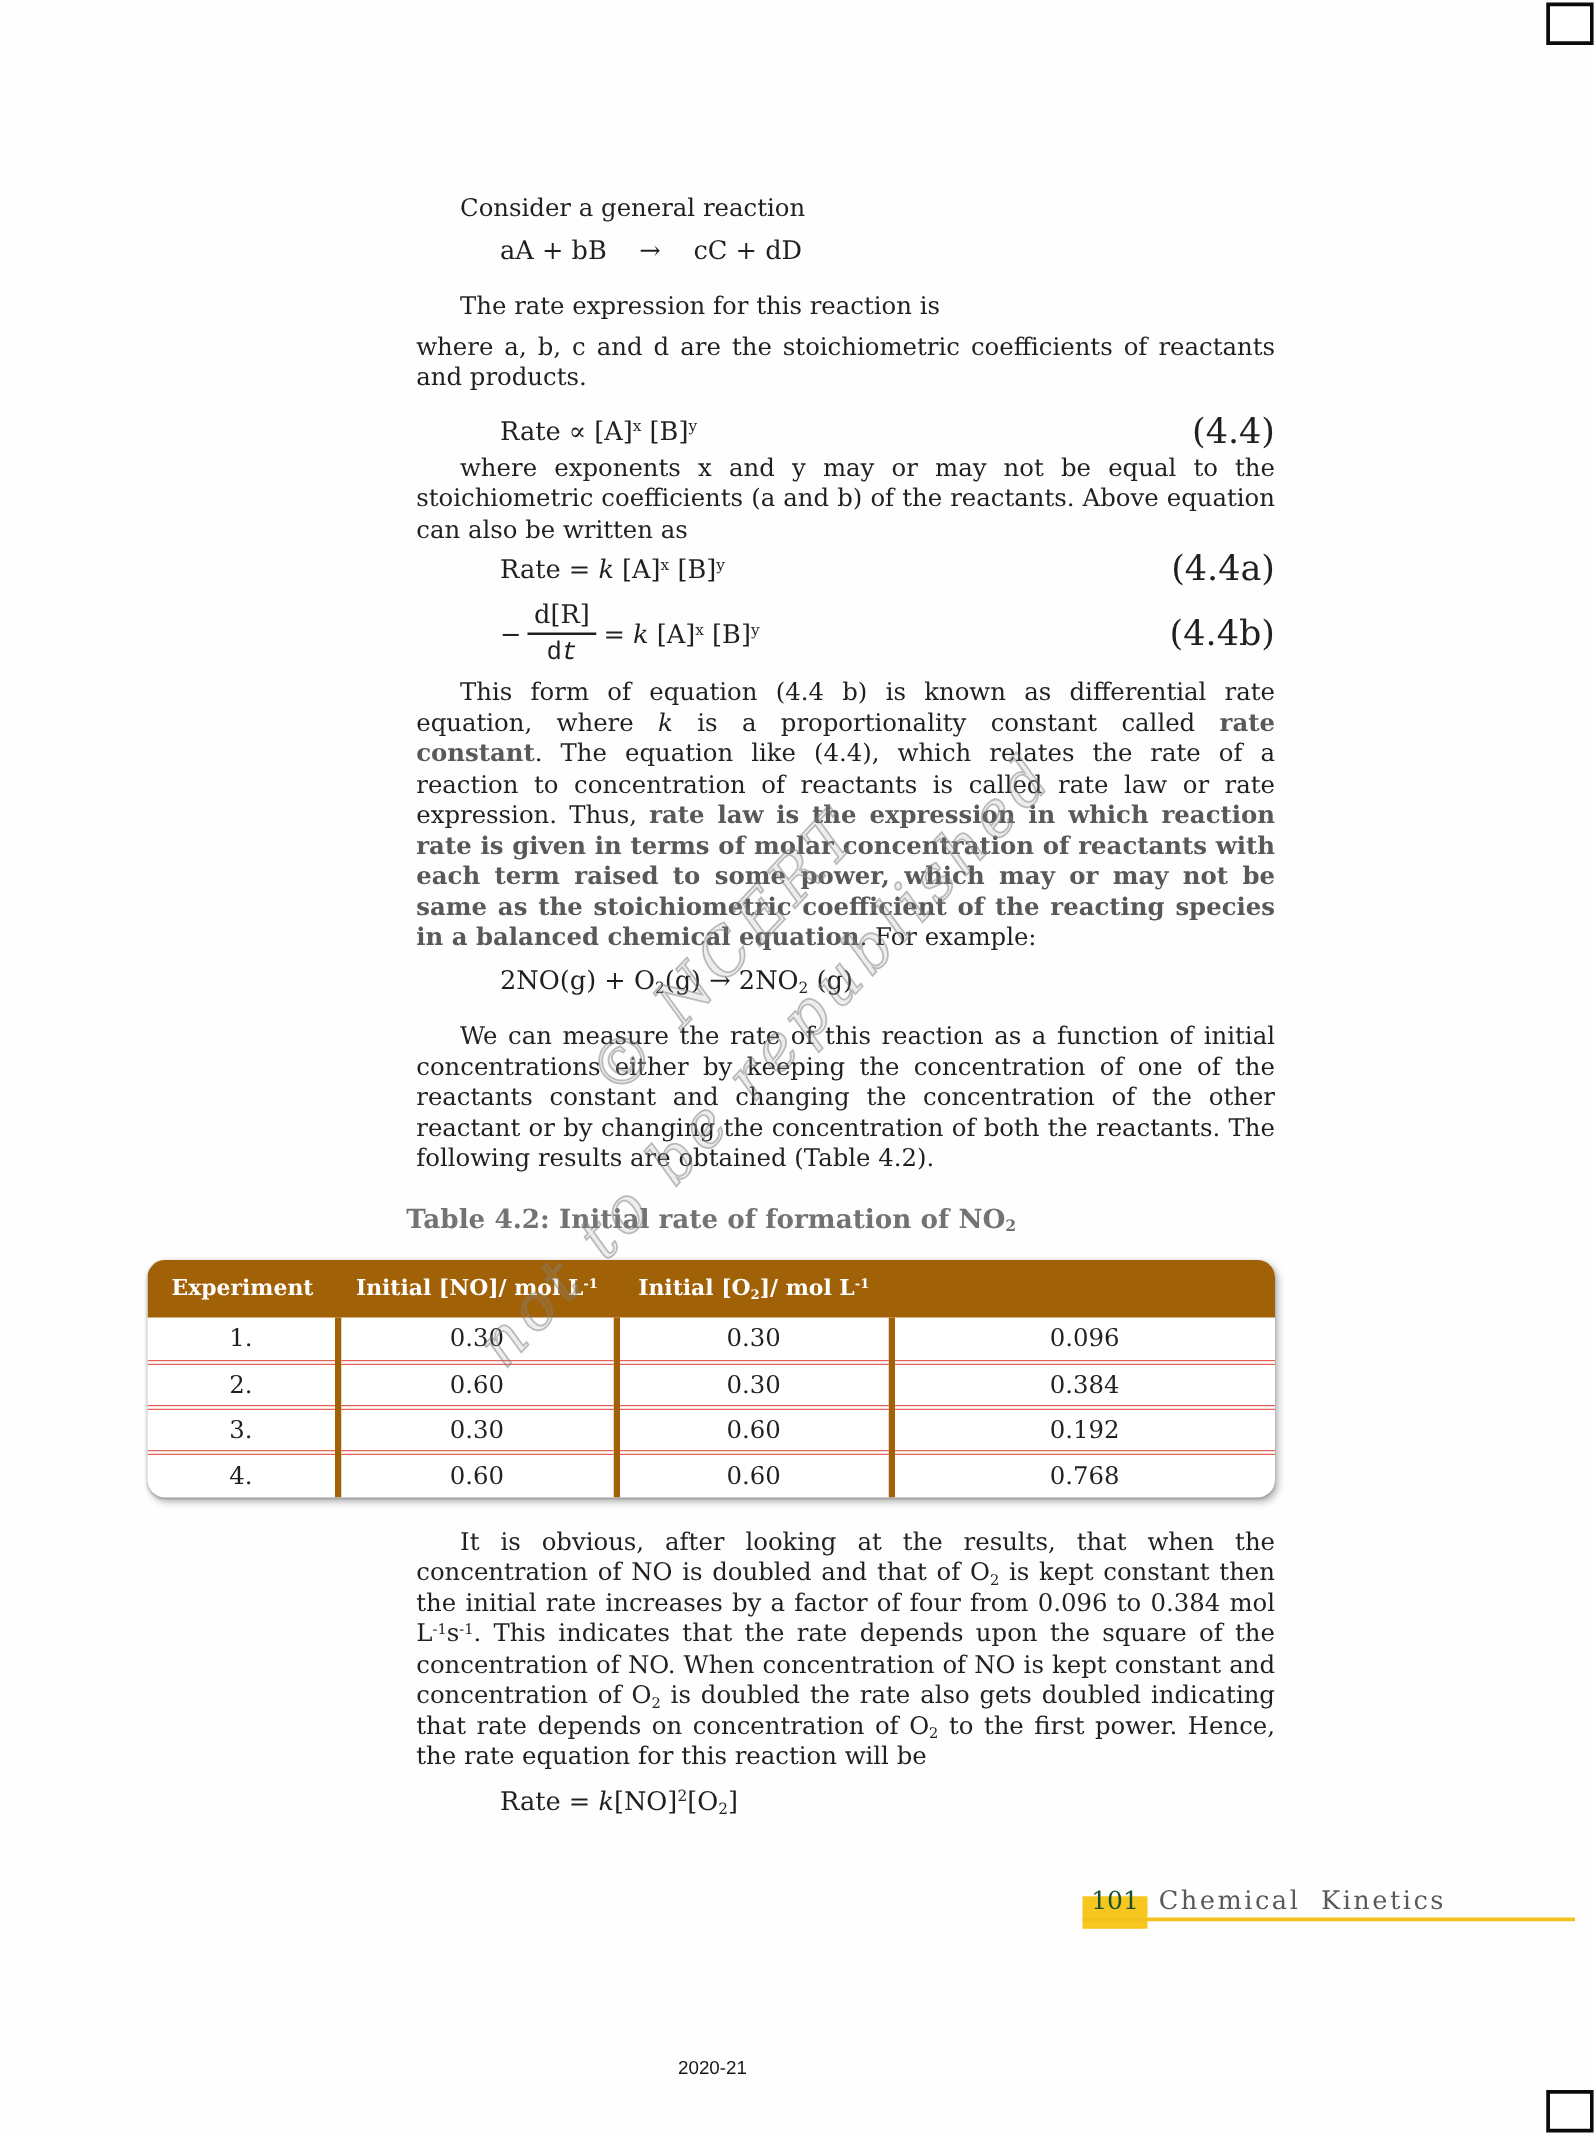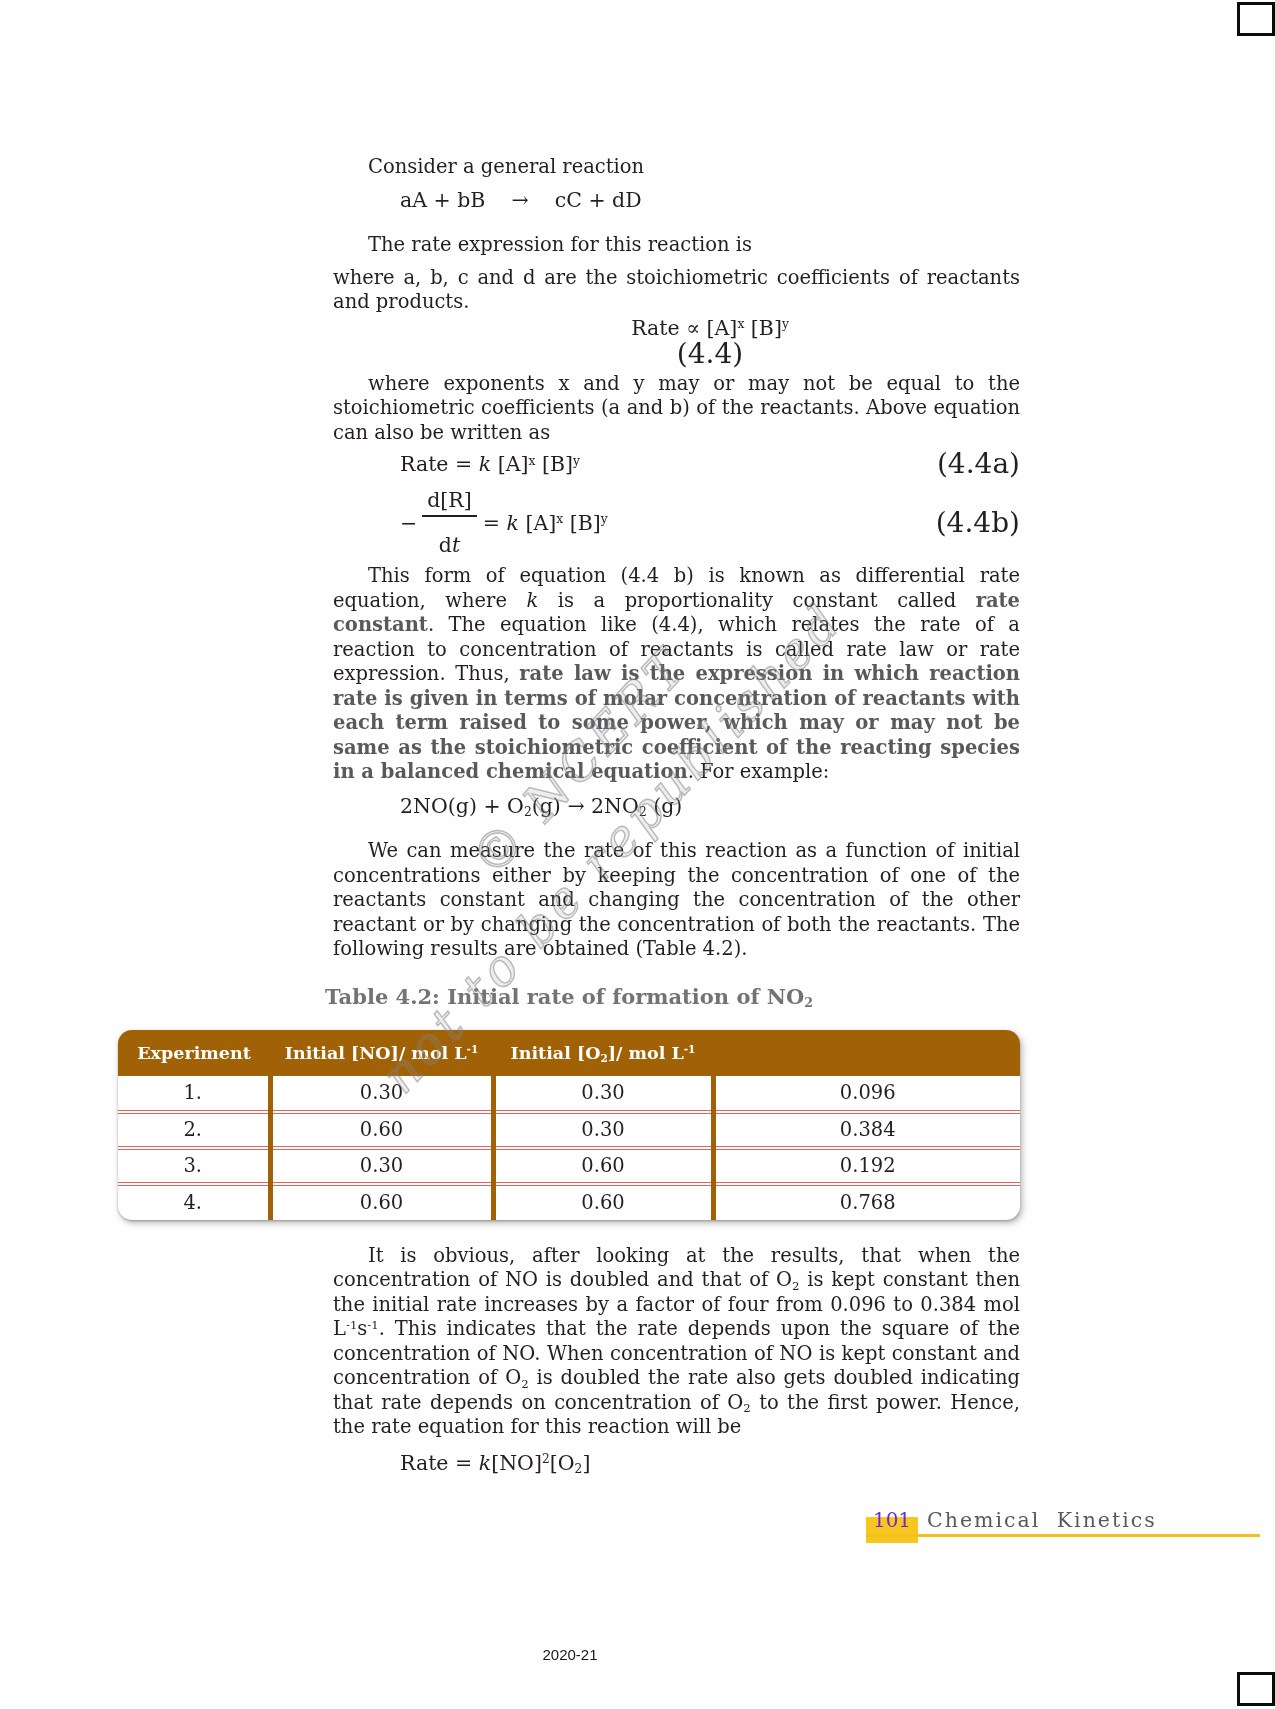--- a/index.html
+++ b/index.html
@@ -26,26 +26,26 @@
   .content{position:absolute;left:118px;top:155px;width:902px;z-index:1;}
   .para{margin:0 0 0 215px;font-size:19.5px;line-height:24.5px;text-align:justify;}
   .ti{text-indent:35px;}
   .eq-plain{margin-left:282px;font-size:20.5px;line-height:26px;white-space:pre;}
   .eq-row{margin-left:282px;display:flex;justify-content:space-between;align-items:center;font-size:20.5px;line-height:26px;}
   .eq-left{display:inline-flex;align-items:center;}
   .eq-label{font-size:28px;}
   .minus{margin-right:3px;}
   .frac{display:inline-flex;flex-direction:column;align-items:center;margin:0 6px 0 2px;}
   .frac .num{padding:0 5px 2px;border-bottom:2px solid #231f20;}
-  .frac .den{padding-top:15px;}
+  .frac .den{padding-top:2px;font-family:Liberation Mono, monospace;}
   sup{font-size:0.6em;line-height:0;position:relative;top:-0.5em;vertical-align:baseline;}
   sub{font-size:0.6em;line-height:0;position:relative;top:0.3em;vertical-align:baseline;}
   .b{font-weight:bold;color:#58595b;}
   .i{font-style:italic;}
-  .mt4{margin-top:0;flex-direction:column;}.mt5{margin-top:5px;}.mt6{margin-top:6px;}.mt7{margin-top:7px;}
+  .mt4{margin-top:17px;}.mt5{margin-top:5px;}.mt6{margin-top:6px;}.mt7{margin-top:7px;}
   .mt8{margin-top:8px;}.mt10{margin-top:10px;}.mt24{margin-top:24px;}
   
   .table-title{margin-top:22px;text-align:center;font-size:21px;font-weight:bold;color:#737373;}
   .table-card{
     margin-top:12px;background:#fff;border-radius:14px;overflow:hidden;
     box-shadow:2px 3px 6px rgba(90,90,90,.45),0 1px 2px rgba(0,0,0,.25);
   }
   .t-head{
     display:flex;background:#a16207;color:#fff;font-weight:bold;
     font-size:17.5px;line-height:27px;padding:10px 0 9px;text-align:center;
@@ -53,21 +53,21 @@
   .t-head .hc{box-sizing:border-box;padding:0 4px;}
   .c1{width:152px;}.c2{width:223px;}.c3{width:220px;}.c4{width:307px;}
   .t-body table{width:100%;border-collapse:collapse;font-size:19.5px;}
   .t-body td{height:36px;text-align:center;border-bottom:4px double #e5625a;box-sizing:border-box;}
   .t-body tr:last-child td{border-bottom:none;}
   .t-body td + td{border-left:5px solid #a16207;}
   
   .footer{position:absolute;left:866px;top:1506px;width:394px;height:40px;z-index:3;}
   .footer-rule{position:absolute;left:0;right:0;top:28px;height:3px;background:#f2c11d;z-index:2;}
   .pg-badge{position:absolute;left:0;top:11px;width:52px;height:26px;background:#f7c71f;z-index:1;}
-  .pg-num{position:absolute;left:0;top:2px;width:52px;text-align:center;font-size:20px;color:#6d28d9;z-index:3;}
+  .pg-num{position:absolute;left:0;top:2px;width:52px;text-align:center;font-size:20px;color:#14532d;z-index:3;}
   .chapter{position:absolute;left:61px;top:2px;font-size:20.5px;color:#58595b;letter-spacing:2px;word-spacing:8px;z-index:3;}
   .year{
     position:absolute;left:0;top:1646px;width:1140px;text-align:center;
     font-family:"Liberation Sans","DejaVu Sans",sans-serif;font-size:15px;color:#1a1a1a;z-index:3;
   }
 </style>
 </head>
 <body>
 
 <div class="reg top"></div>

